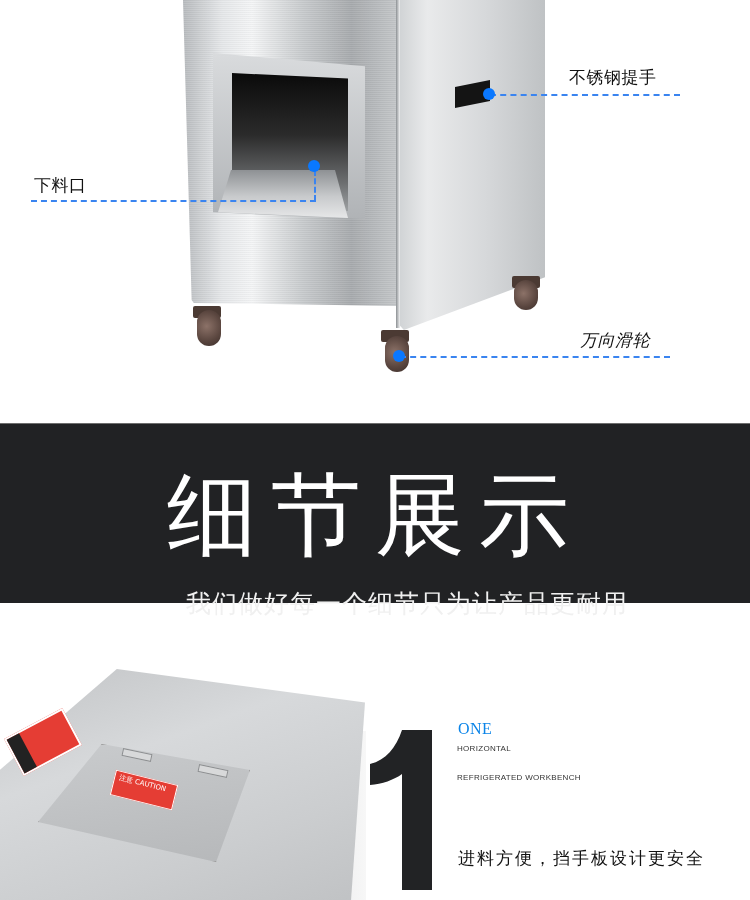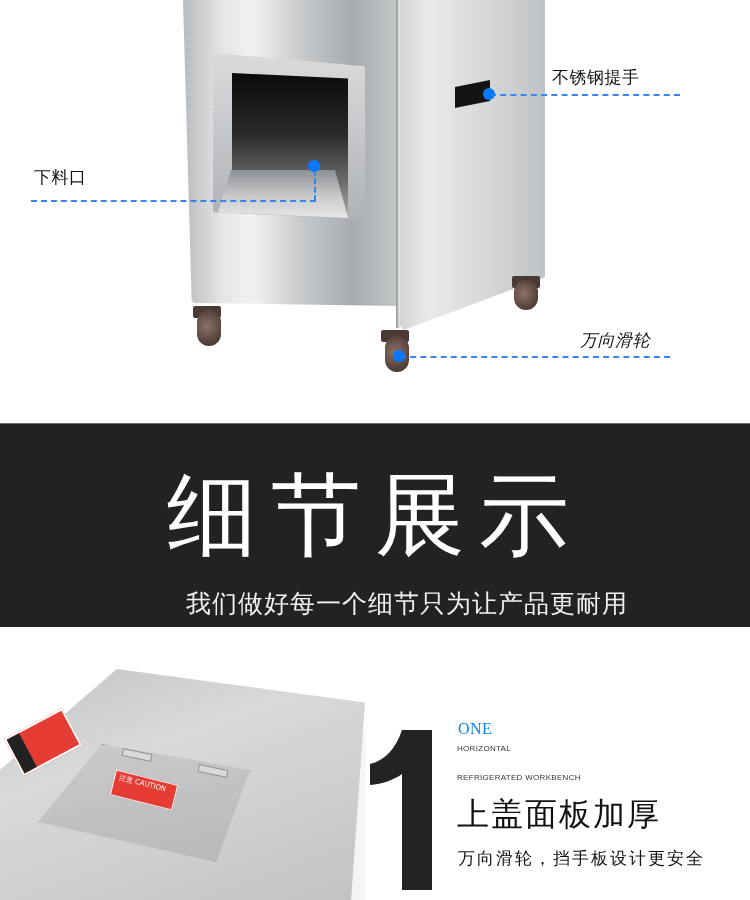--- a/index.html
+++ b/index.html
@@ -41,21 +41,21 @@
   .wheel { position:absolute; width:24px; height:36px; border-radius:12px;
     background:radial-gradient(circle at 40% 45%,#8c7268 0%,#5a463f 60%,#3c2e2a 100%); }
   .wheel-mount { position:absolute; width:28px; height:12px; background:#4b3a33; border-radius:2px; }
 
   .label { position:absolute; font-size:17px; color:#111; white-space:nowrap; letter-spacing:0.5px; }
   .dot { position:absolute; width:12px; height:12px; border-radius:50%; background:#0a78ff; }
   .dash-h { position:absolute; height:0; border-top:2px dashed #3a84f0; }
   .dash-v { position:absolute; width:0; border-left:2px dashed #3a84f0; }
 
   
-  .banner { position:absolute; left:0; top:423px; width:750px; height:204px; background:#212224;
+  .banner { position:absolute; left:0; top:423px; width:750px; height:180px; background:#212224;
     border-top:1px solid #6d6d6d; }
   .banner-title { position:absolute; left:0; width:750px; top:36px; text-align:center;
     font-size:90px; color:#fff; letter-spacing:14px; font-weight:normal; line-height:110px; }
   .banner-sub { position:absolute; left:0; width:750px; top:163px; text-align:center;
     font-size:25px; color:#f0f0f0; letter-spacing:1px;margin-left:32px; }
 
   
   .sec3 { position:absolute; left:0; top:651px; width:750px; height:249px; background:#fff; overflow:hidden; }
   .lid-top {
     position:absolute; left:0; top:18px; width:365px; height:240px;
@@ -96,26 +96,26 @@
   <div class="chute-tray"></div>
   <div class="handle-slot"></div>
 
   <div class="wheel-mount" style="left:193px;top:306px;"></div>
   <div class="wheel" style="left:197px;top:310px;"></div>
   <div class="wheel-mount" style="left:381px;top:330px;"></div>
   <div class="wheel" style="left:385px;top:336px;"></div>
   <div class="wheel-mount" style="left:512px;top:276px;"></div>
   <div class="wheel" style="left:514px;top:280px;height:30px;"></div>
 
-  <div class="label" style="left:34px;top:166px;">下料口</div>
+  <div class="label" style="left:34px;top:174px;">下料口</div>
   <div class="dash-h" style="left:31px;top:200px;width:285px;"></div>
   <div class="dash-v" style="left:314px;top:170px;height:31px;"></div>
   <div class="dot" style="left:308px;top:160px;"></div>
 
-  <div class="label" style="left:552px;top:66px;">不锈钢提手</div>
+  <div class="label" style="left:569px;top:66px;">不锈钢提手</div>
   <div class="dash-h" style="left:490px;top:94px;width:190px;"></div>
   <div class="dot" style="left:483px;top:88px;"></div>
 
   <div class="label" style="left:580px;top:329px;font-style:italic;">万向滑轮</div>
   <div class="dash-h" style="left:400px;top:356px;width:270px;"></div>
   <div class="dot" style="left:393px;top:350px;"></div>
 </section>
 
 <section class="banner">
   <h1 class="banner-title">细节展示</h1>
@@ -131,15 +131,14 @@
   <div class="sticker-left"></div>
   <div class="sticker-caution">注意 CAUTION</div>
 
   <svg class="big-one" viewBox="0 0 72 160">
     <path d="M34 0 H64 V160 H34 V44 C26 50 14 54 2 55 V34 C18 30 28 18 34 0 Z" fill="#222325"></path>
   </svg>
 
   <div class="one-label">ONE</div>
   <div class="en-line" style="top:93px;">HORIZONTAL</div>
   <div class="en-line" style="top:122px;">REFRIGERATED WORKBENCH</div>
-  <div class="feat-title">上盖面板加厚</div>
-  <div class="feat-desc">万向滑轮，挡手板设计更安全</div>
+  <div class="feat-desc">进料方便，挡手板设计更安全</div>
 </section>
 
 </body></html>

